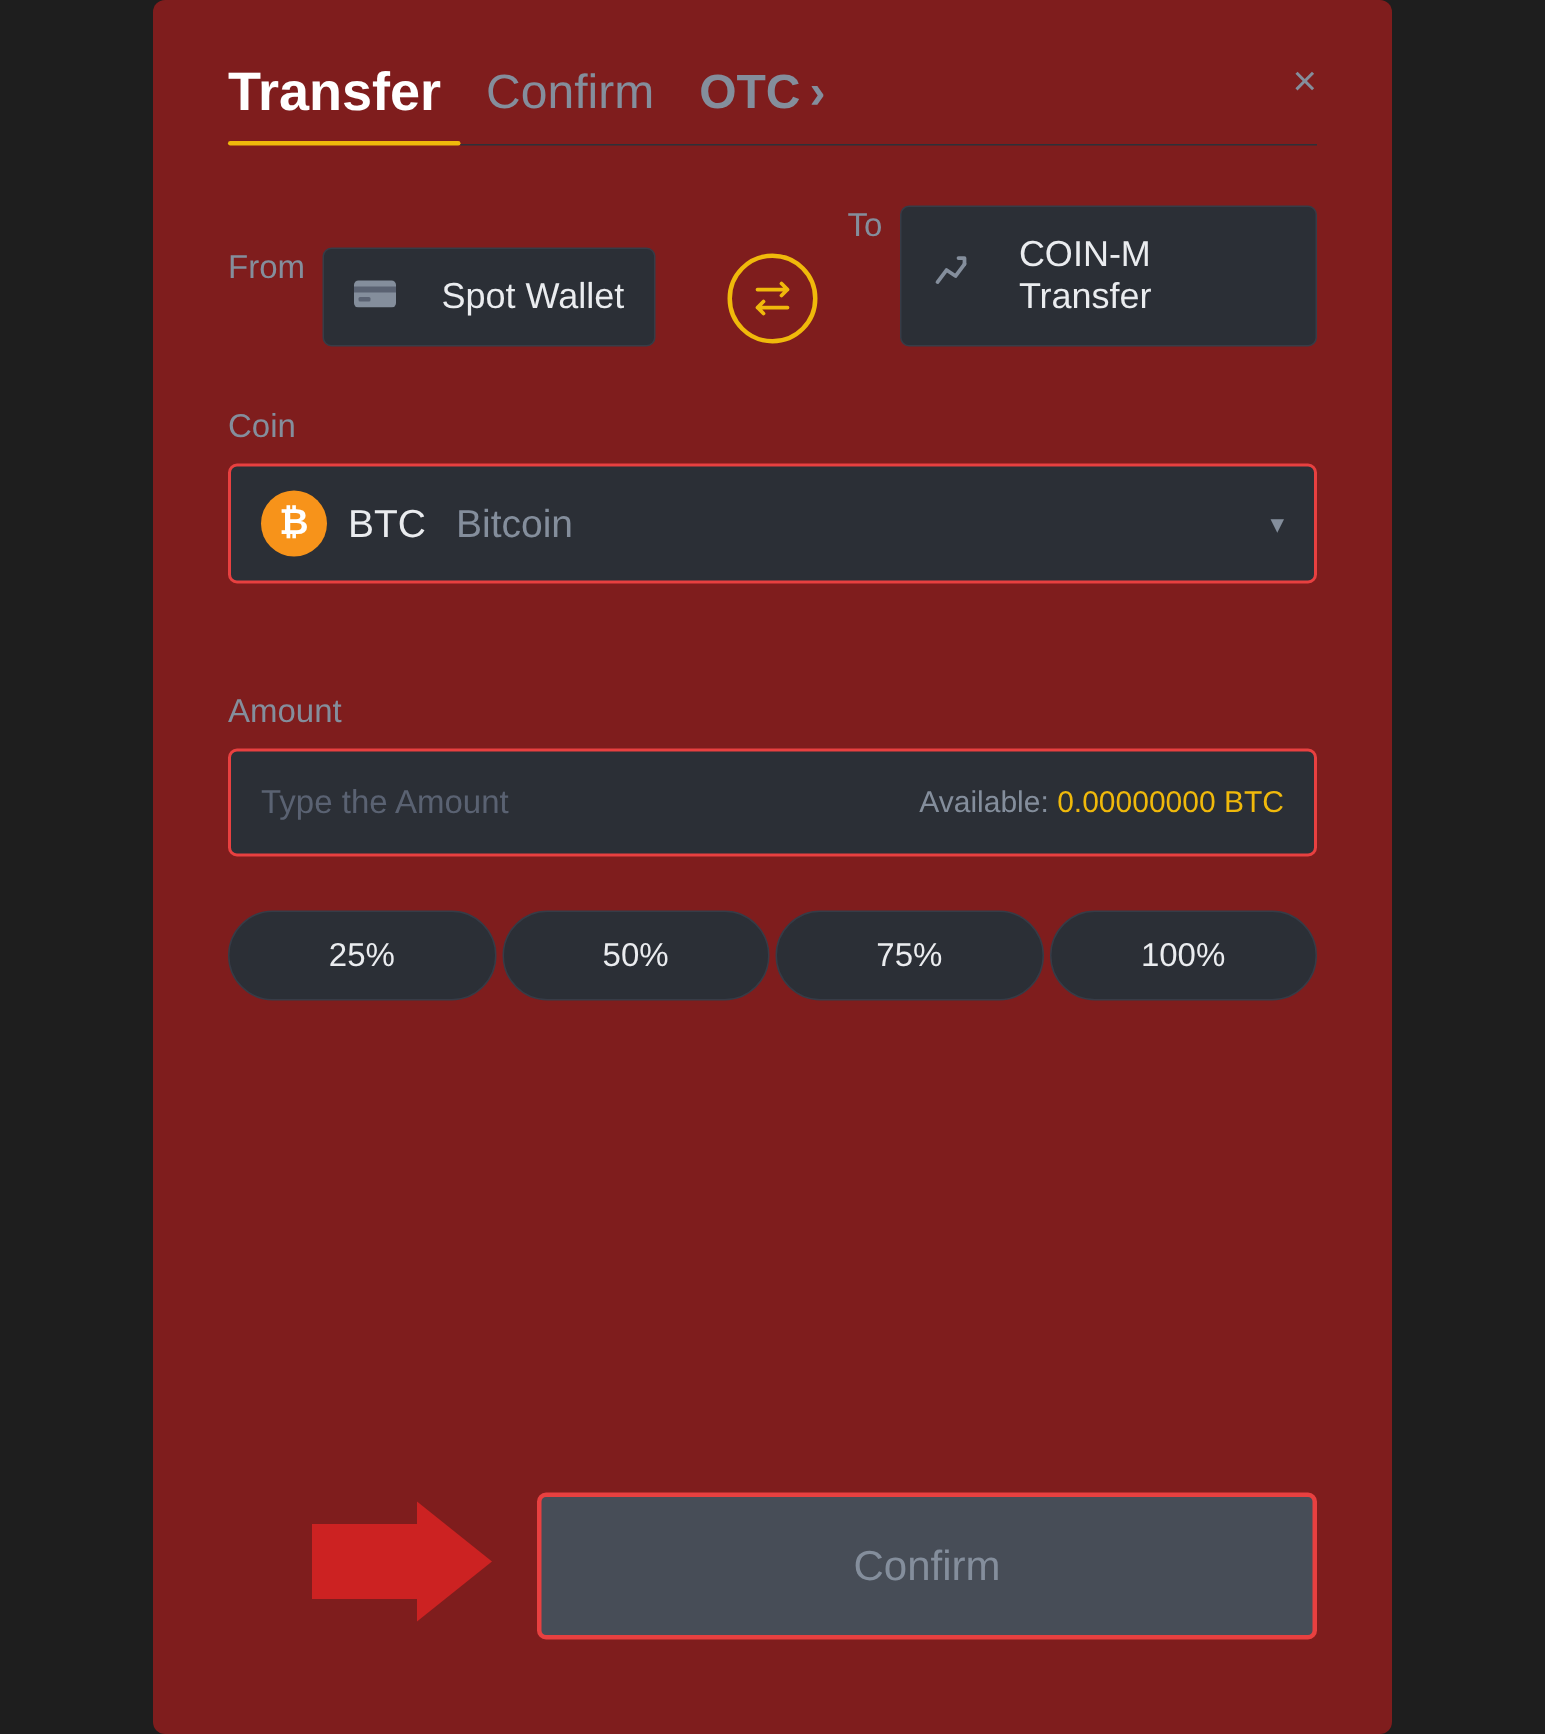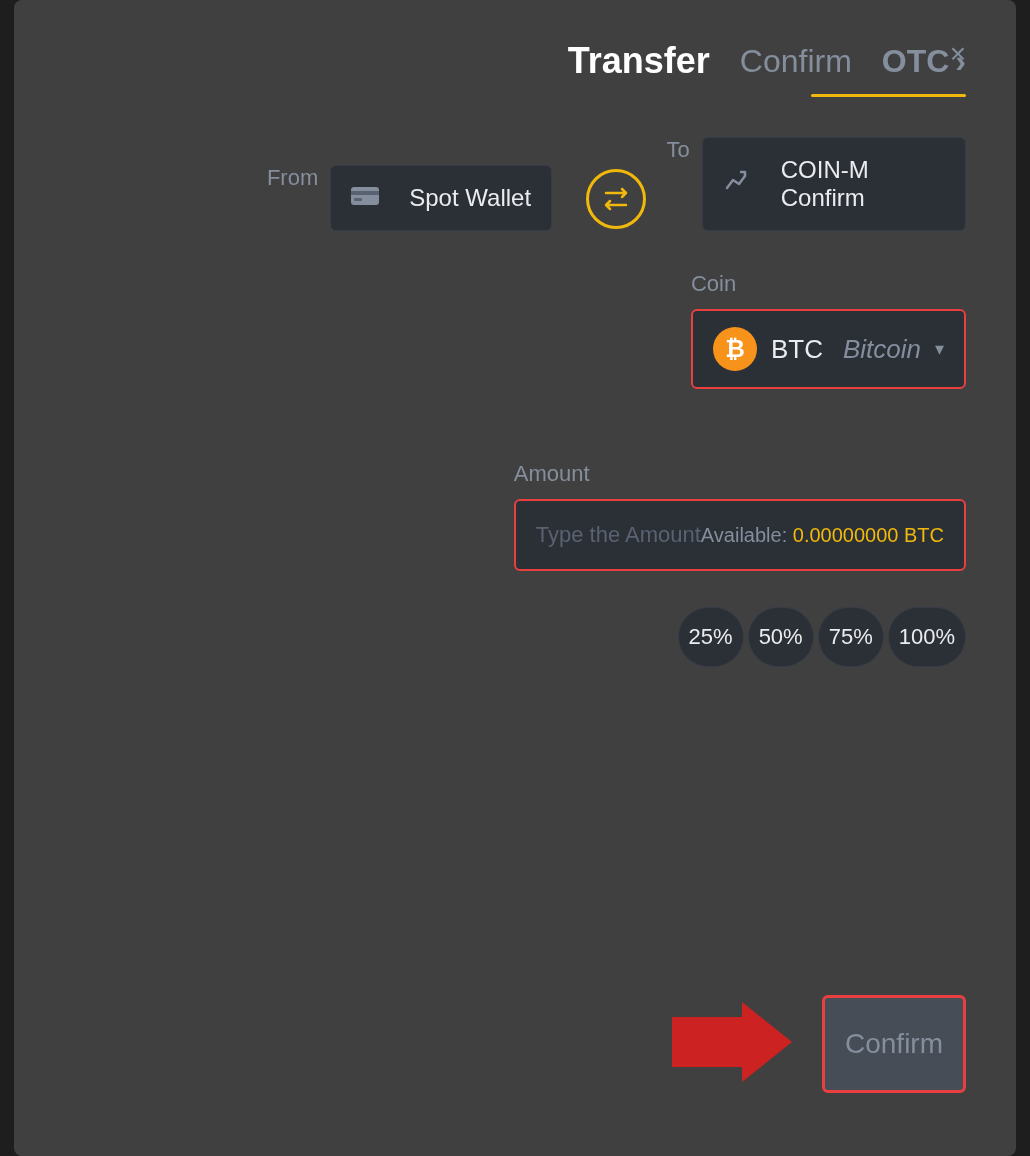--- a/index.html
+++ b/index.html
@@ -7,29 +7,28 @@
     body {
       background: #1e1e1e;
       display: flex;
       justify-content: center;
       align-items: center;
       min-height: 100vh;
       font-family: -apple-system, BlinkMacSystemFont, 'Segoe UI', sans-serif;
     }
 
     .modal {
-      background: #404040;
-      width: 1002px;
+      background: #7f1d1d;
+      width: 826px;
       min-height: 1156px;
       border-radius: 8px;
       position: relative;
       padding: 40px 50px 60px 50px;
       display: flex;
       flex-direction: column;
-      align-items: flex-end;
     }
 
     
     .header {
       display: flex;
       align-items: center;
       gap: 30px;
       margin-bottom: 0;
       position: relative;
     }
@@ -185,21 +184,20 @@
       font-size: 26px;
       font-weight: 400;
       color: #eaecef;
     }
 
     .coin-full-name {
       font-size: 26px;
       font-weight: 400;
       color: #848e9c;
       margin-left: 6px;
-      font-style: italic;
     }
 
     .coin-chevron {
       margin-left: auto;
       font-size: 18px;
       color: #848e9c;
     }
 
     
     .amount-section {
@@ -327,21 +325,21 @@
 
     <div class="to-section">
       <span class="field-label">To</span>
       <div class="wallet-box">
         <span class="wallet-icon">
           <svg width="28" height="22" viewBox="0 0 28 22" fill="none">
             <path d="M4 18 L10 10 L16 14 L22 6" stroke="#848e9c" stroke-width="2.5" stroke-linecap="round" stroke-linejoin="round"></path>
             <path d="M22 6 L22 2 M18 2 L22 2" stroke="#848e9c" stroke-width="2.5" stroke-linecap="round"></path>
           </svg>
         </span>
-        <span class="wallet-label">COIN-M Confirm</span>
+        <span class="wallet-label">COIN-M Transfer</span>
       </div>
     </div>
   </div>
 
   <div class="coin-section">
     <span class="field-label">Coin</span>
     <div class="coin-selector">
       <div class="btc-icon">₿</div>
       <span class="coin-name">BTC</span>
       <span class="coin-full-name">Bitcoin</span>

